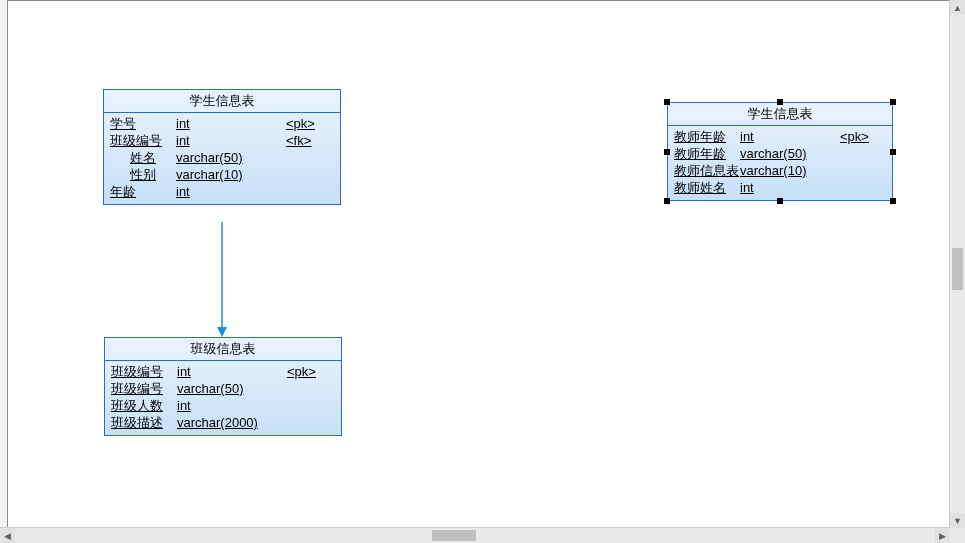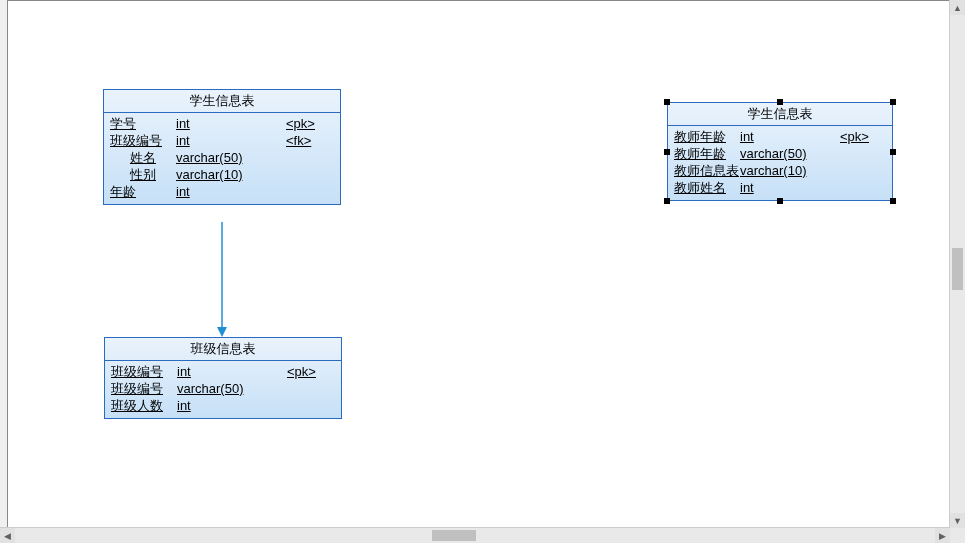--- a/index.html
+++ b/index.html
@@ -184,20 +184,25 @@
           <div class="row">
             <span class="col-name" style="width: 66px;">班级编号</span>
             <span class="col-type" style="width: 110px;">varchar(50)</span>
             <span class="col-key"></span>
           </div>
           <div class="row">
             <span class="col-name" style="width: 66px;">班级人数</span>
             <span class="col-type" style="width: 110px;">int</span>
             <span class="col-key"></span>
           </div>
+          <div class="row">
+            <span class="col-name" style="width: 66px;">班级描述</span>
+            <span class="col-type" style="width: 110px;">varchar(2000)</span>
+            <span class="col-key"></span>
+          </div>
         </div>
     </div>
 
     <div id="ent-teacher" class="entity" style="left: 643px; top: 101px; width: 226px;">
       <div class="entity-title">学生信息表</div>
       <div class="entity-body" id="body-teacher">
           <div class="row">
             <span class="col-name u" style="width: 66px;">教师年龄</span>
             <span class="col-type u" style="width: 100px;">int</span>
             <span class="col-key u">&lt;pk&gt;</span>

